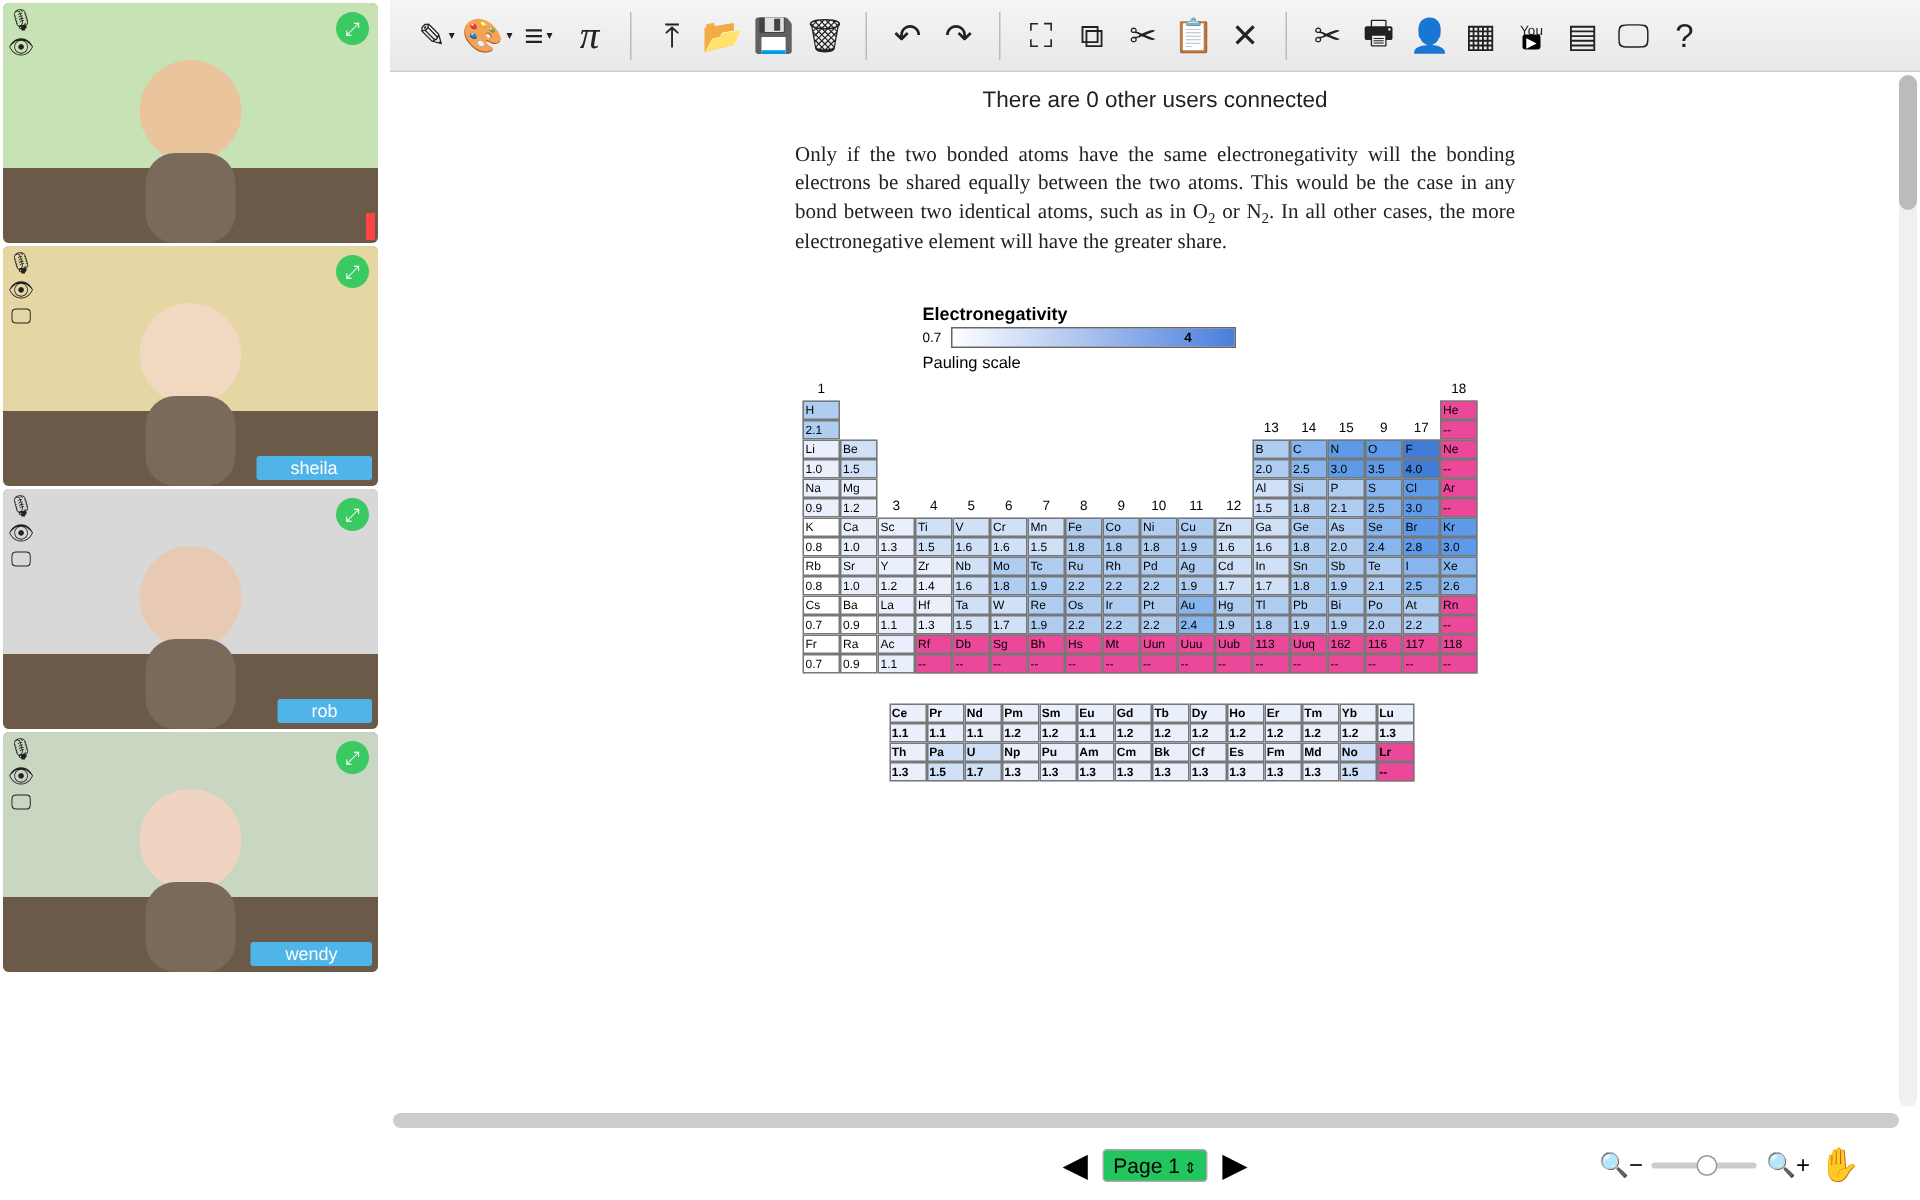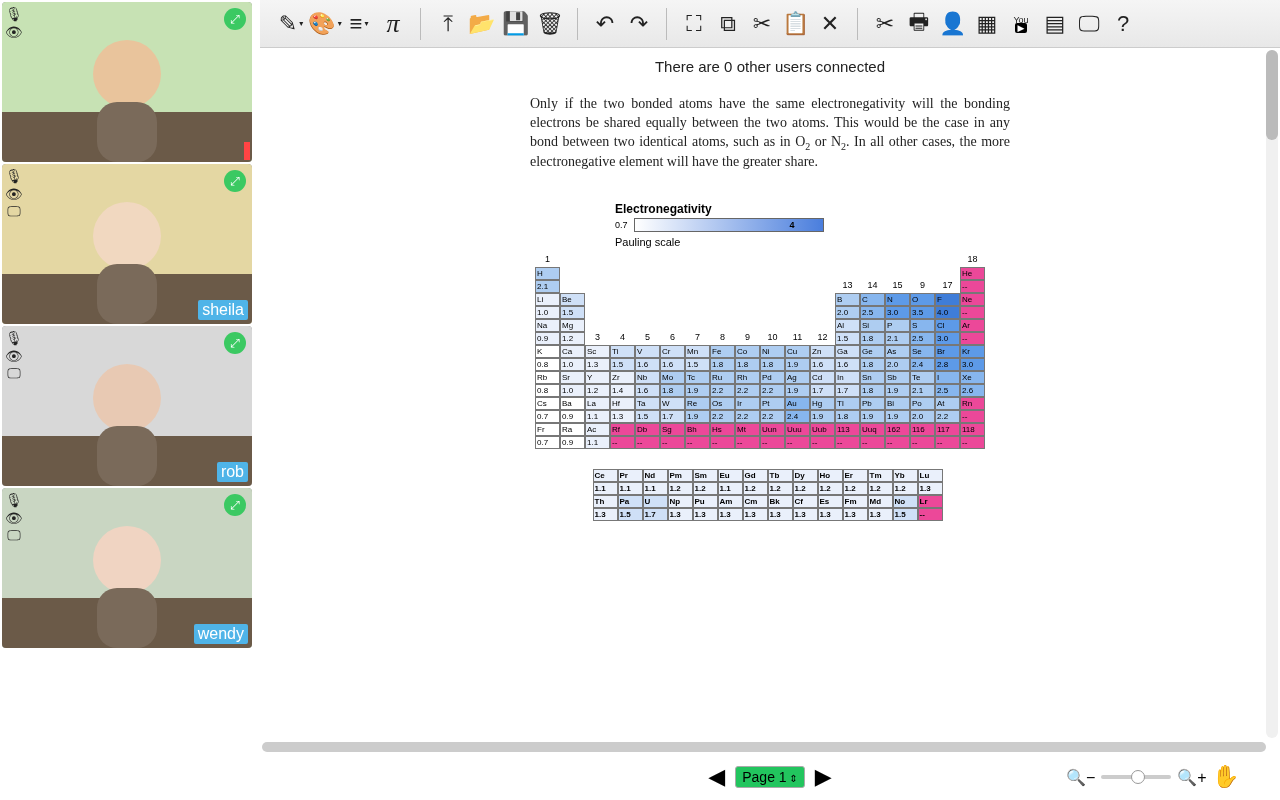--- a/index.html
+++ b/index.html
@@ -4,21 +4,21 @@
 <style>
 * { box-sizing: border-box; margin: 0; padding: 0; }
 body { font-family: Georgia, serif; background: #fff; width: 1280px; height: 800px; overflow: hidden; position: relative; }
 
 .video-panel { position: absolute; left: 0; top: 0; width: 255px; height: 650px; z-index: 10; }
 .video-tile { position: relative; width: 250px; height: 160px; margin: 2px; background: #888; border-radius: 4px; overflow: hidden; }
 .video-tile svg { width: 100%; height: 100%; }
 .video-controls { position: absolute; top: 4px; left: 4px; display: flex; flex-direction: column; gap: 2px; }
 .video-controls span { width: 16px; height: 16px; display: flex; align-items: center; justify-content: center; color: #222; font-size: 14px; }
 .expand-btn { position: absolute; top: 6px; right: 6px; width: 22px; height: 22px; background: #3bc962; border-radius: 50%; display: flex; align-items: center; justify-content: center; color: #fff; font-size: 12px; }
-.name-tag { position: absolute; bottom: 4px; right: 4px; background: #4fb4e8; color: #fff; padding: 1px 4px; font-size: 16px; font-family: Arial, sans-serif; border-radius: 2px; }
+.name-tag { position: absolute; bottom: 4px; right: 4px; background: #4fb4e8; color: #fff; padding: 1px 23px; font-size: 12px; font-family: Arial, sans-serif; border-radius: 2px; }
 .vol-bar { position: absolute; right: 2px; top: 140px; width: 6px; height: 18px; background: #ff4444; }
 
 .toolbar { position: absolute; left: 260px; top: 0; right: 0; height: 48px; background: linear-gradient(#f5f5f5, #e8e8e8); border-bottom: 1px solid #ccc; display: flex; align-items: center; padding: 0 8px; gap: 4px; }
 .tool-group { display: flex; align-items: center; gap: 4px; padding: 0 8px; }
 .tool-sep { width: 1px; height: 32px; background: #bbb; }
 .tool-btn { width: 30px; height: 30px; display: flex; align-items: center; justify-content: center; font-size: 22px; color: #222; cursor: pointer; font-family: Arial, sans-serif; }
 .tool-btn.small-drop::after { content: '▾'; font-size: 8px; margin-left: 2px; }
 
 .canvas-area { position: absolute; left: 260px; top: 48px; right: 0; bottom: 60px; background: #fff; overflow: auto; }
 .status-line { text-align: center; padding: 10px 0; font-family: Arial, sans-serif; font-size: 15px; color: #222; }

